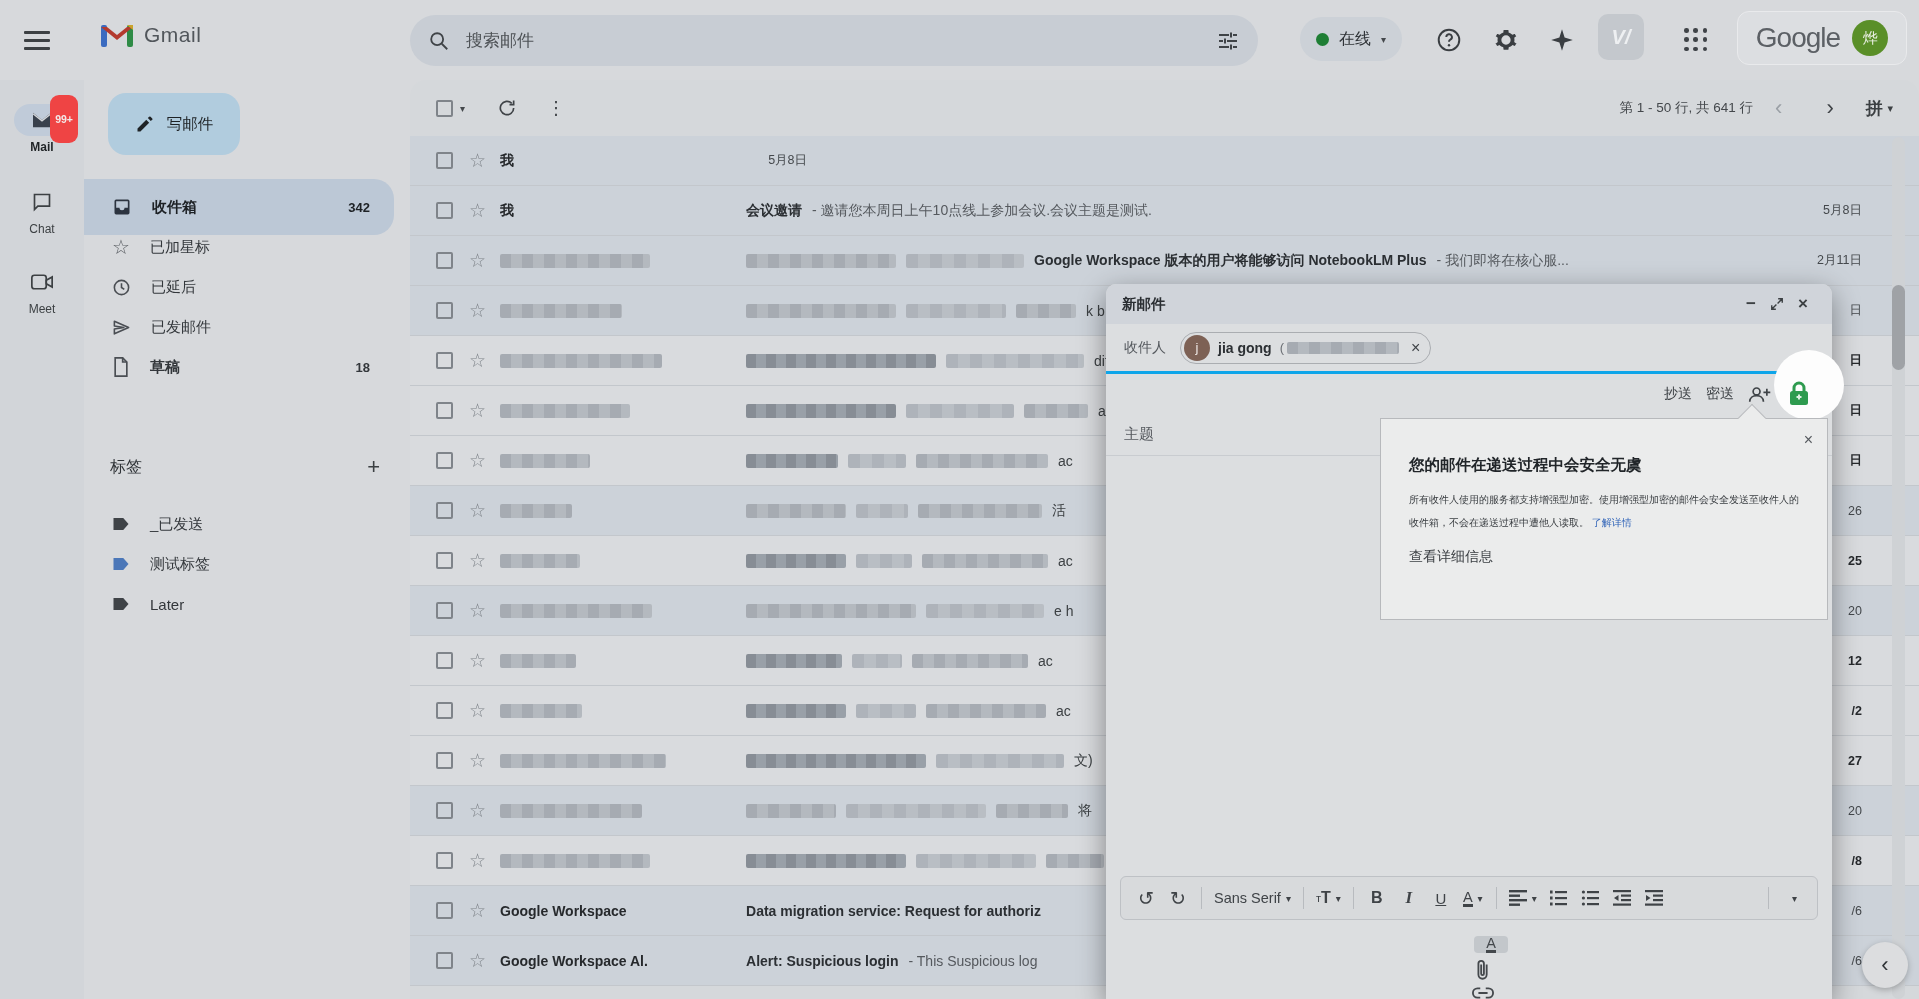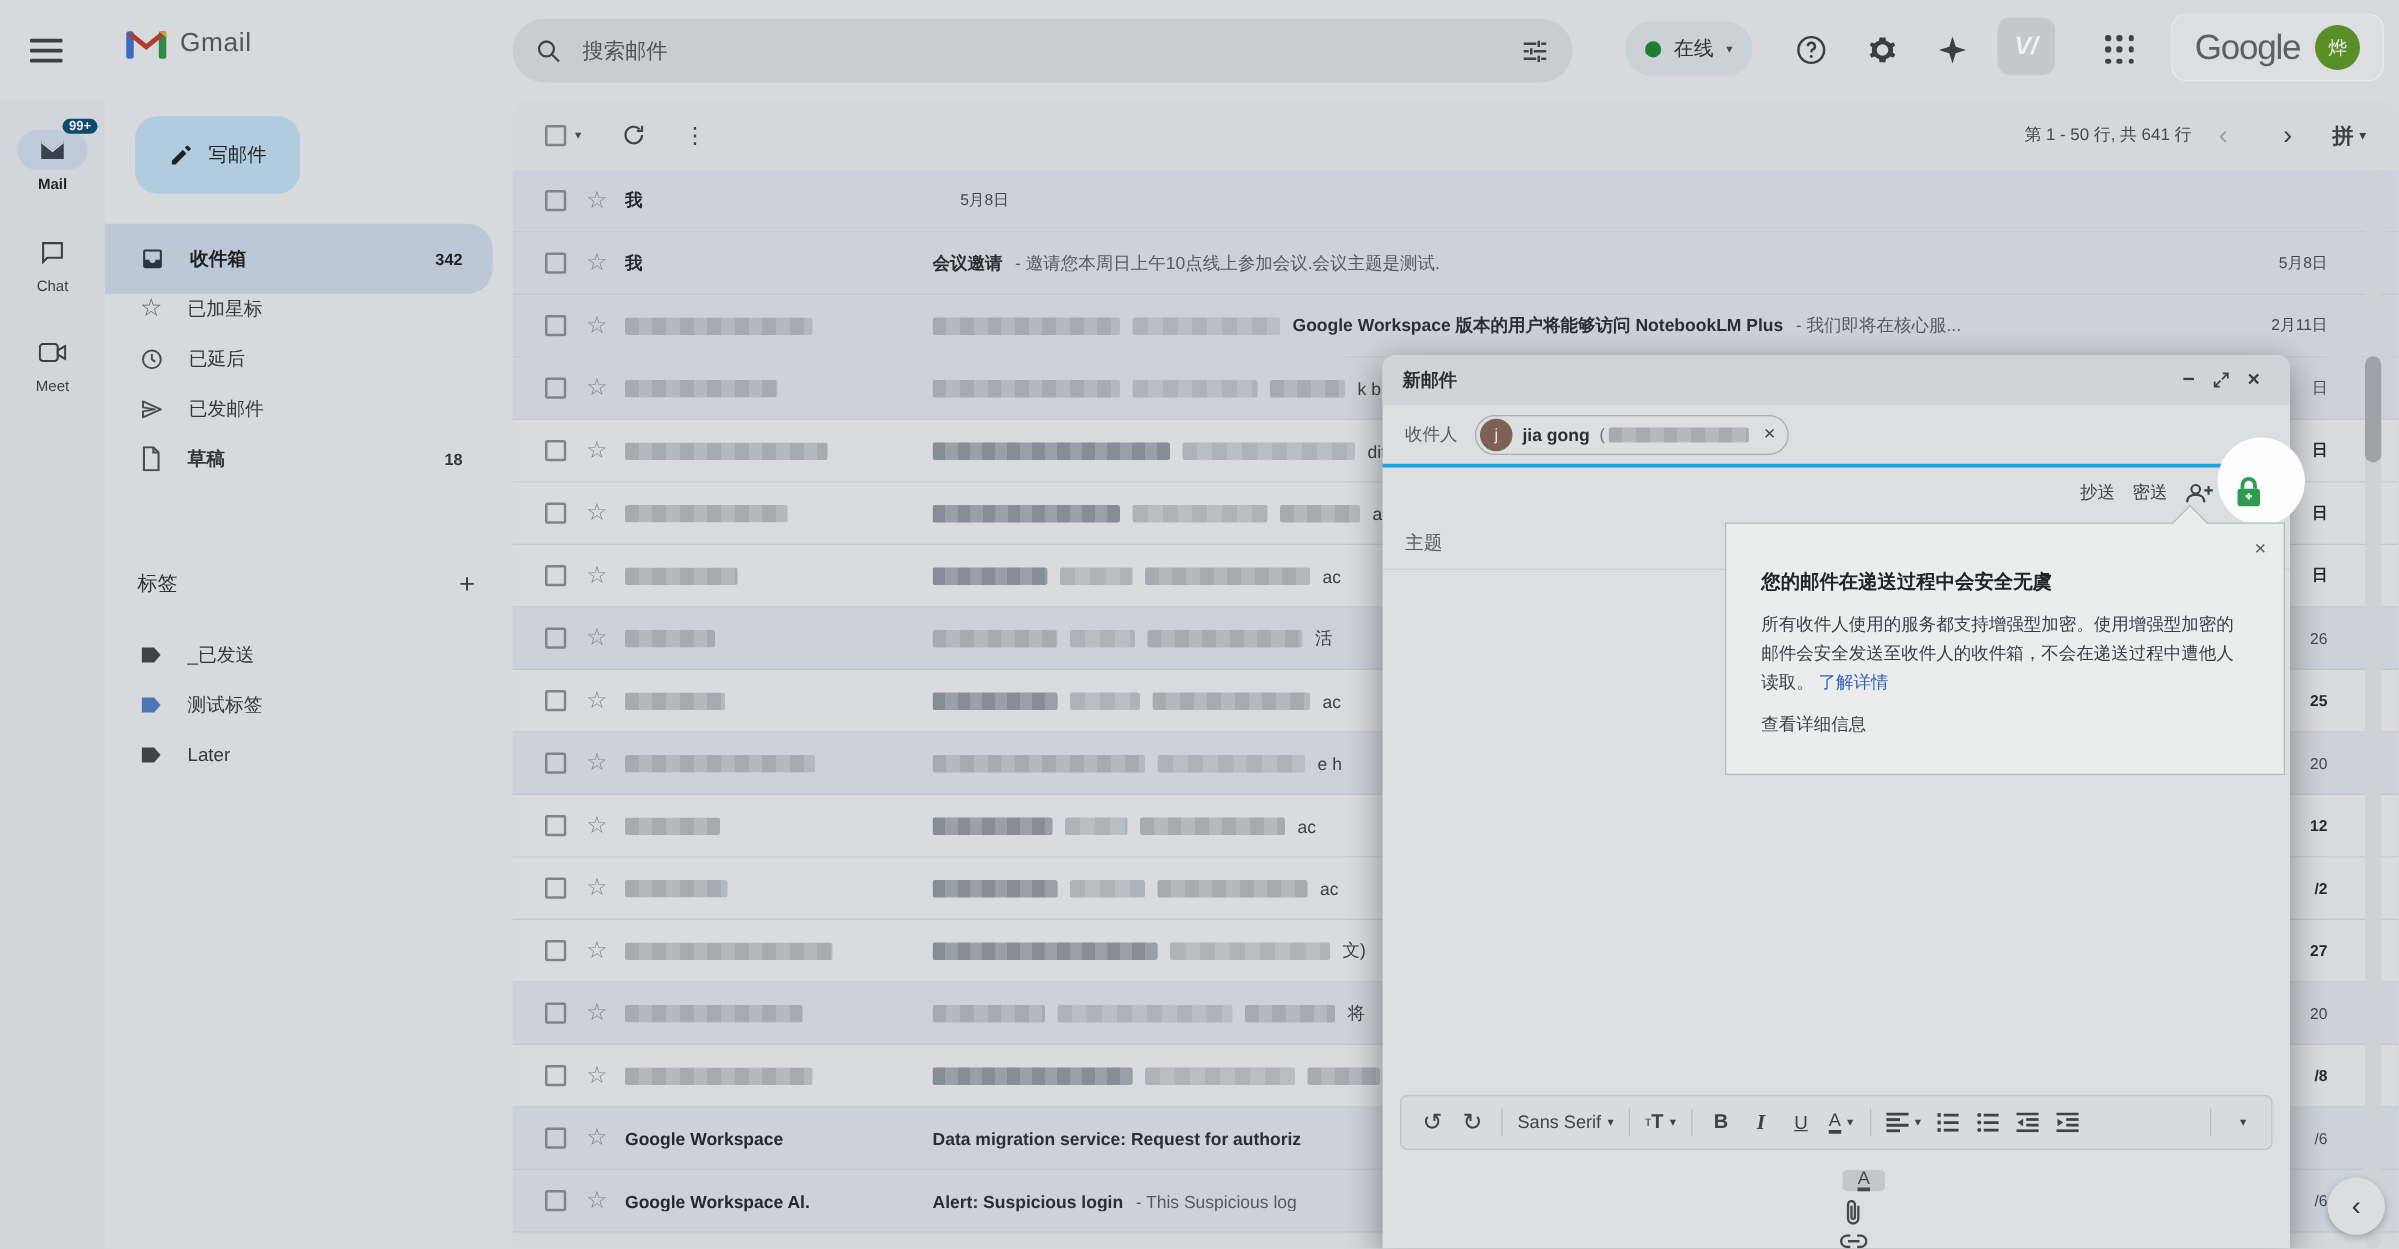--- a/index.html
+++ b/index.html
@@ -24,21 +24,21 @@
   .profile { position:absolute; left:1737px; top:11px; width:170px; height:54px; background:#dcdee1; border:1px solid #e9eaec; border-radius:12px; display:flex; align-items:center; justify-content:center; gap:12px; }
   .profile .glogo { font-size:28px; color:#5c6065; letter-spacing:-1px; }
   .avatar { width:36px; height:36px; border-radius:50%; background:#5a8f28; color:#e9efe2; font-size:15px; display:flex; align-items:center; justify-content:center; }
 
   
   .rail { position:absolute; left:0; top:80px; width:84px; height:919px; background:#d2d5d9; }
   .railitem { position:absolute; left:0; width:84px; text-align:center; color:#3c4043; font-size:12px; cursor:pointer; }
   .railitem .iconwrap { width:56px; height:32px; margin:0 auto 4px; border-radius:16px; display:flex; align-items:center; justify-content:center; position:relative; }
   .railitem.active .iconwrap { background:#c0cbd9; }
   .railitem.active { font-weight:700; color:#1f2326; }
-  .badge99 { position:absolute; top:-9px; right:-8px; background:#0c4a6e; color:#f2e9e8; border-radius:9px; font-size:10.5px; font-weight:700; padding:0 5px; }
+  .badge99 { position:absolute; top:-9px; right:-8px; background:#ef4444; color:#f2e9e8; border-radius:9px; font-size:10.5px; font-weight:700; padding:18px 5px; }
 
   
   .sidebar { position:absolute; left:84px; top:80px; width:326px; height:919px; }
   .composebtn { position:absolute; left:24px; top:13px; width:132px; height:62px; background:#b1ccde; border-radius:18px; display:flex; align-items:center; justify-content:center; gap:12px; font-size:15.5px; font-weight:500; color:#1f2326; cursor:pointer; }
   .navitem { position:absolute; left:0; width:310px; height:56px; border-radius:0 20px 20px 0; display:flex; align-items:center; padding-left:28px; gap:20px; font-size:15px; color:#33373b; cursor:pointer; }
   .navitem .cnt { margin-left:auto; margin-right:24px; font-size:13px; }
   .navitem.active { background:#bcc8d6; font-weight:700; color:#1d2125; }
   .navitem.boldtext { font-weight:700; }
   .labelshead { position:absolute; left:26px; top:374px; width:280px; display:flex; align-items:center; font-size:16px; color:#2f3337; }
   .labelshead .plus { margin-left:auto; margin-right:10px; font-size:22px; color:#3c4043; cursor:pointer; }
@@ -89,21 +89,21 @@
   .cclink { cursor:pointer; position:relative; z-index:2; }
   .spotlight { position:absolute; right:-12px; top:-24px; width:70px; height:70px; border-radius:50%; background:#fdfdfd; z-index:1; }
   .lockwrap { position:relative; z-index:3; width:26px; height:26px; display:flex; align-items:center; justify-content:center; cursor:pointer; }
   .subjrow { height:42px; display:flex; align-items:center; padding:0 18px; border-bottom:1px solid #c9ccd0; font-size:15px; color:#55595e; }
   .cbody { height:360px; }
 
   
   .tooltip { position:absolute; left:274px; top:134px; width:448px; height:202px; background:#ebecec; border:1px solid #b7b9bc; z-index:5; padding:36px 28px 0 28px; }
   .tooltip .tx { position:absolute; right:14px; top:12px; color:#55595e; font-size:16px; cursor:pointer; }
   .tooltip h3 { font-size:15.5px; color:#212529; margin-bottom:12px; }
-  .tooltip p { font-size:14px; line-height:23px; color:#3a3e42; }
+  .tooltip p { font-size:10px; line-height:23px; color:#3a3e42; }
   .tooltip .learn { color:#2f63b8; cursor:pointer; }
   .tooltip .details { display:inline-block; margin-top:14px; font-size:14px; color:#3a3e42; cursor:pointer; }
   .caret { position:absolute; left:636px; top:124px; width:20px; height:20px; background:#ebecec; border-left:1px solid #b7b9bc; border-top:1px solid #b7b9bc; transform:rotate(45deg); z-index:6; }
 
   
   .fmtbar { position:absolute; left:14px; top:592px; width:698px; height:44px; background:#d8dadc; border:1px solid #bec1c5; border-radius:6px; display:flex; align-items:center; padding:0 10px; color:#3f4347; gap:2px; }
   .fbtn { height:32px; min-width:30px; display:flex; align-items:center; justify-content:center; border-radius:4px; cursor:pointer; font-size:15px; padding:0 4px; }
   .fsep { width:1px; height:22px; background:#b8bbbf; margin:0 6px; }
   .fontname { font-size:14.5px; padding:0 4px; }
   .fcar { font-size:10px; margin-left:5px; }

